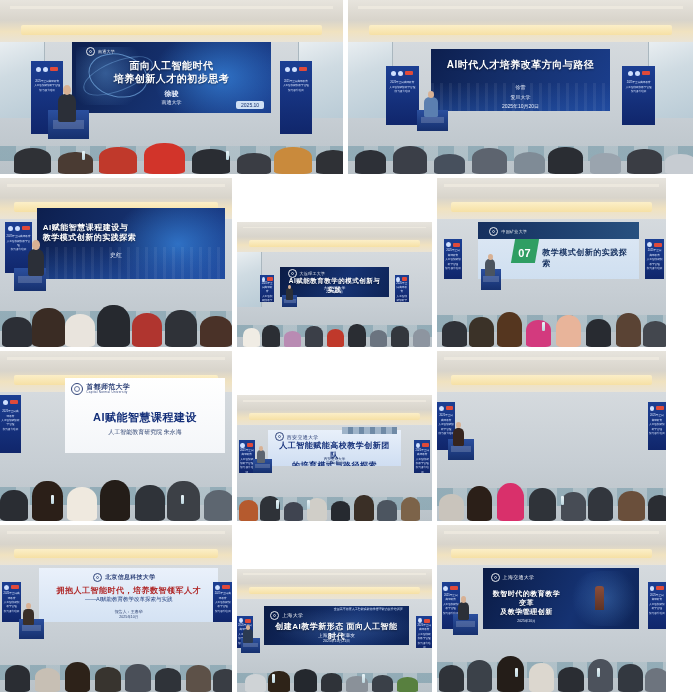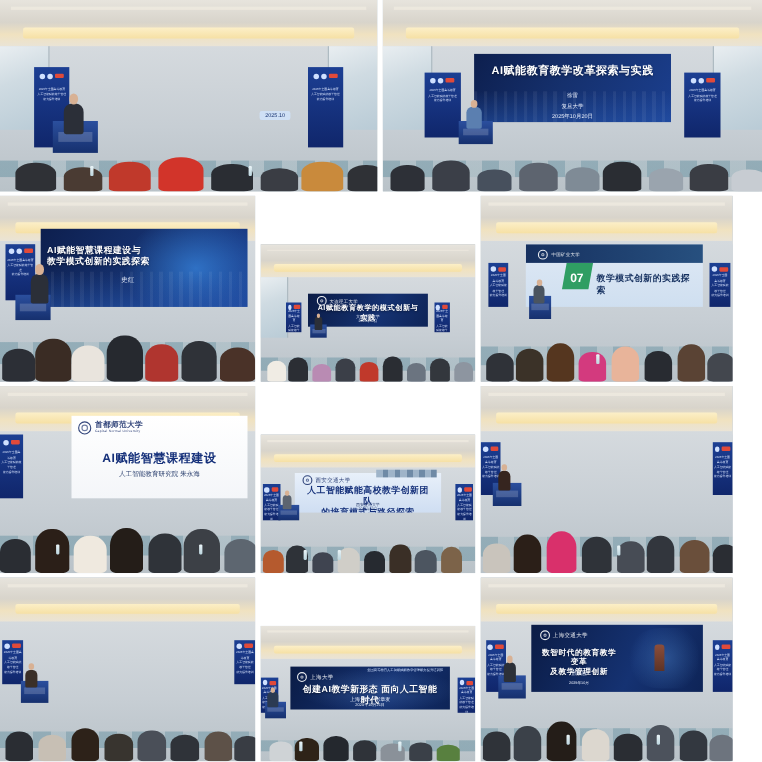--- a/index.html
+++ b/index.html
@@ -230,20 +230,32 @@
 
     <div class="cell">
       <div class="room">
         <div class="ceiling">
             <div class="ceil-strip"></div>
           </div>
         <div class="walls"></div>
         <div class="window-l"></div>
         <div class="window-r"></div>
 
+        <div class="screen dark">
+          <div class="mesh"></div>
+          <div class="glow"></div>
+          <div class="uni-logo">
+            <span class="seal"></span>
+            <span class="uname">南通大学</span>
+          </div>
+          <div class="slide-title" style="top:26%; font-size:10px;">面向人工智能时代
+培养创新人才的初步思考</div>
+          <div class="slide-sub" style="top:66%; font-size:7px; font-weight:bold;">徐骏</div>
+          <div class="slide-sub2" style="top:80%; font-size:5px;">南通大学</div>
+        </div>
         <div style="position:absolute;right:23%;top:58%;background:#cfe0f5;color:#16316f;font-size:5px;padding:1px 5px;border-radius:2px;">2025.10</div>
 
         <div class="banner left">
           <div class="logos">
               <i></i>
               <i></i>
               <i class="red"></i>
             </div>
           <div class="txt">2025年全国高等教育
 人工智能赋能教学管理
@@ -283,21 +295,21 @@
       <div class="room">
         <div class="ceiling">
             <div class="ceil-strip"></div>
           </div>
         <div class="walls"></div>
         <div class="window-l"></div>
         <div class="window-r"></div>
 
         <div class="screen dark" style="left:24%;right:24%;top:28%;height:36%;">
           <div class="city"></div>
-          <div class="slide-title" style="top:16%; font-size:10px;">AI赋能教育教学改革探索与实践</div>
+          <div class="slide-title" style="top:16%; font-size:10px;">AI时代人才培养改革方向与路径</div>
           <div class="slide-sub" style="top:56%; font-size:5px;">徐雷</div>
           <div class="slide-sub2" style="top:72%; font-size:5px;">复旦大学</div>
           <div class="slide-date" style="top:86%; font-size:5px;">2025年10月20日</div>
         </div>
 
         <div class="banner left" style="left:11%;top:38%;height:34%;">
           <div class="logos">
               <i></i>
               <i></i>
               <i class="red"></i>
@@ -618,20 +630,30 @@
   </div>
 
   <div class="row row-4 r3c">
 
     <div class="cell">
       <div class="room">
         <div class="ceiling">
             <div class="ceil-strip"></div>
           </div>
         <div class="walls"></div>
+        <div class="screen lightblue" style="left:17%;right:6%;top:26%;height:32%;background:linear-gradient(#eaf1fb,#d4e2f3);">
+          <div class="uni-logo" style="top:8%;left:30%;">
+            <span class="seal"></span>
+            <span class="uname" style="font-size:6px;font-weight:bold;">北京信息科技大学</span>
+          </div>
+          <div class="slide-title" style="top:32%;font-size:8px;">拥抱人工智能时代，培养数智领军人才</div>
+          <div class="slide-sub" style="top:52%;font-size:5.5px;color:#1d3a7a;">——AI赋能教育教学改革探索与实践</div>
+          <div class="slide-sub2" style="top:76%;font-size:4px;color:#2a3f6e;">报告人：王春华</div>
+          <div class="slide-date" style="top:88%;font-size:3.6px;color:#2a3f6e;">2025年10月</div>
+        </div>
         <div class="banner left" style="left:1%;top:34%;height:24%;width:8%;">
           <div class="logos">
               <i></i>
               <i class="red"></i>
             </div>
           <div class="txt">2025年全国高等教育
 人工智能赋能教学管理
 能力提升培训</div>
         </div>
         <div class="banner right" style="right:0%;top:34%;height:24%;width:8%;">

